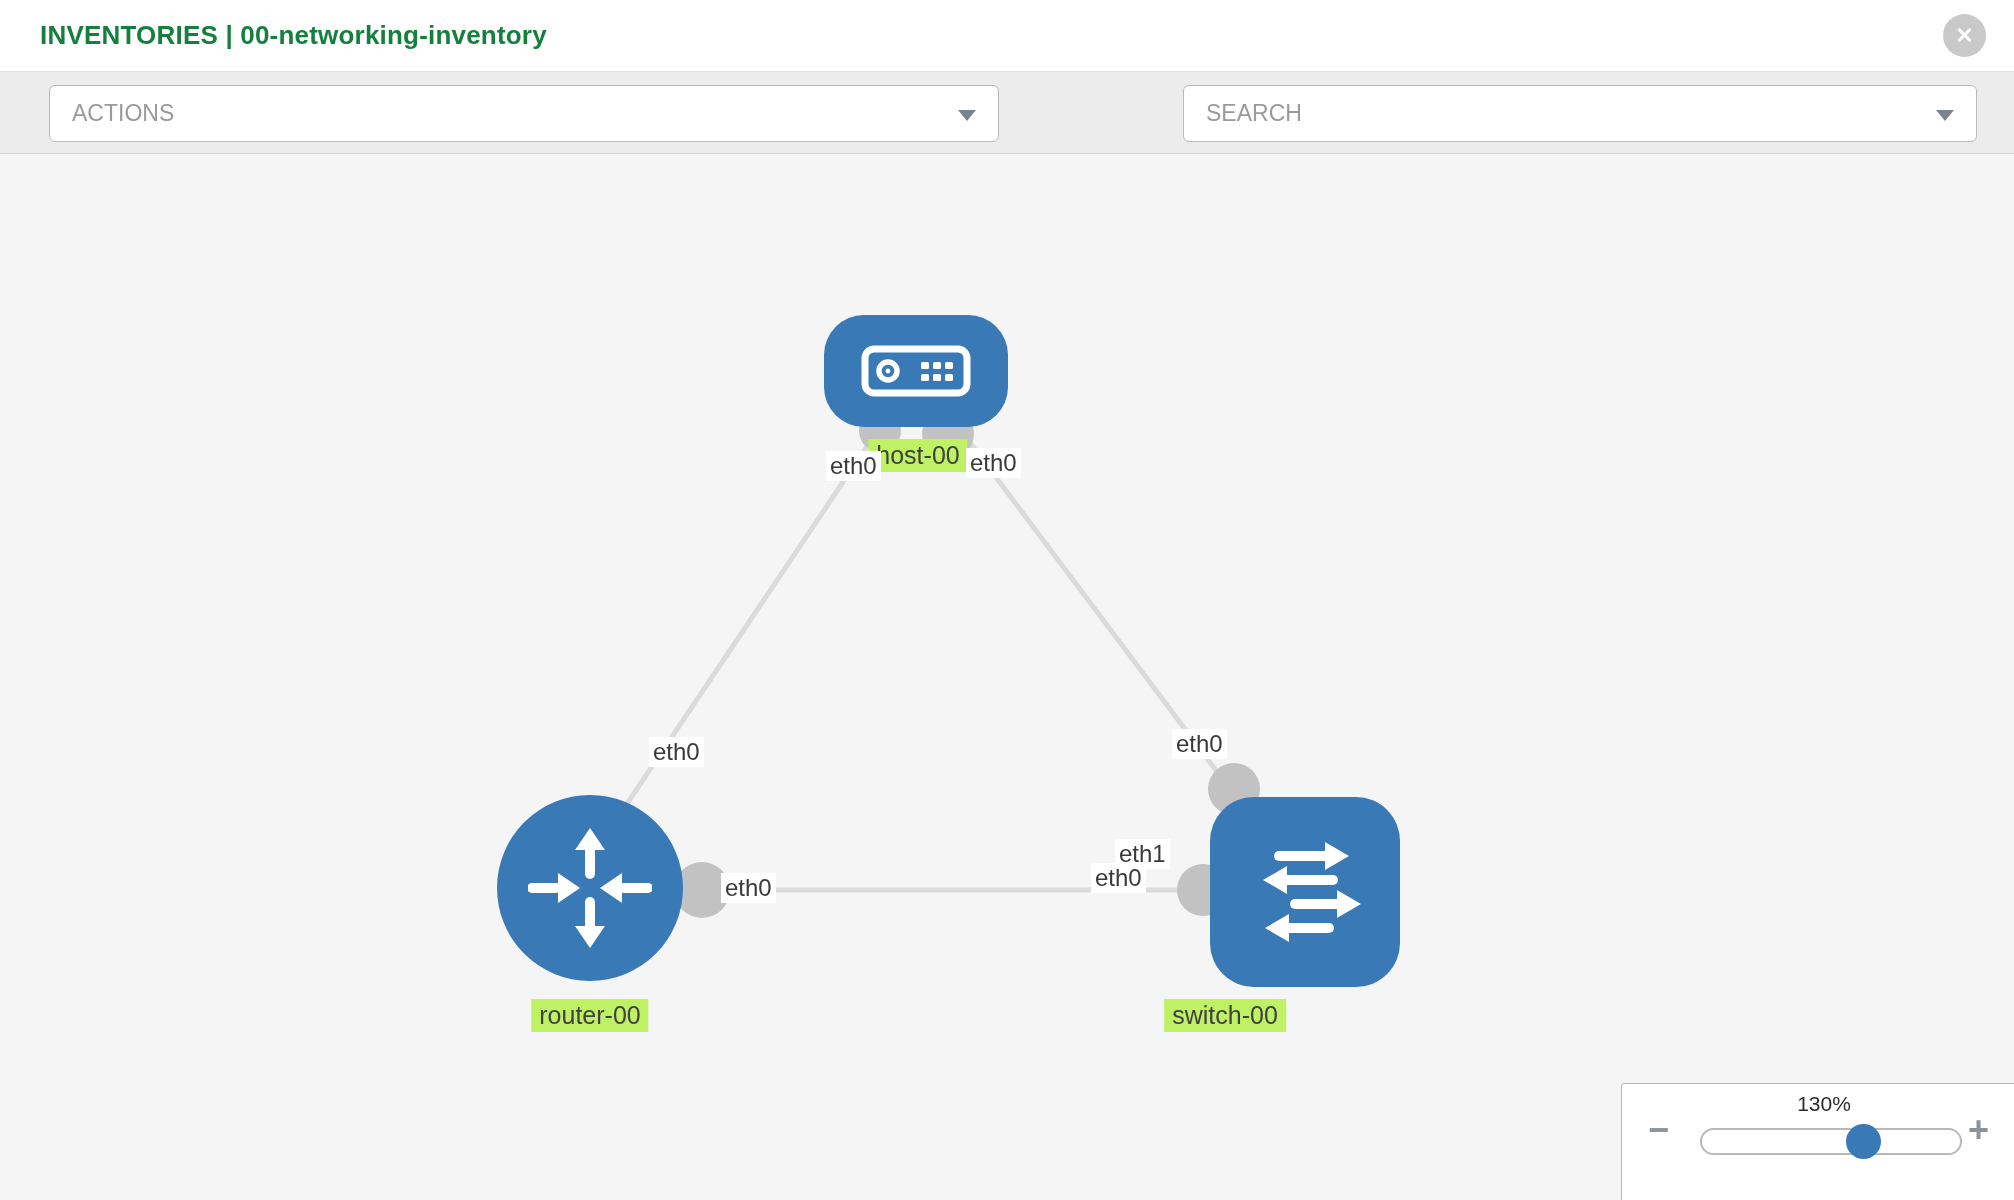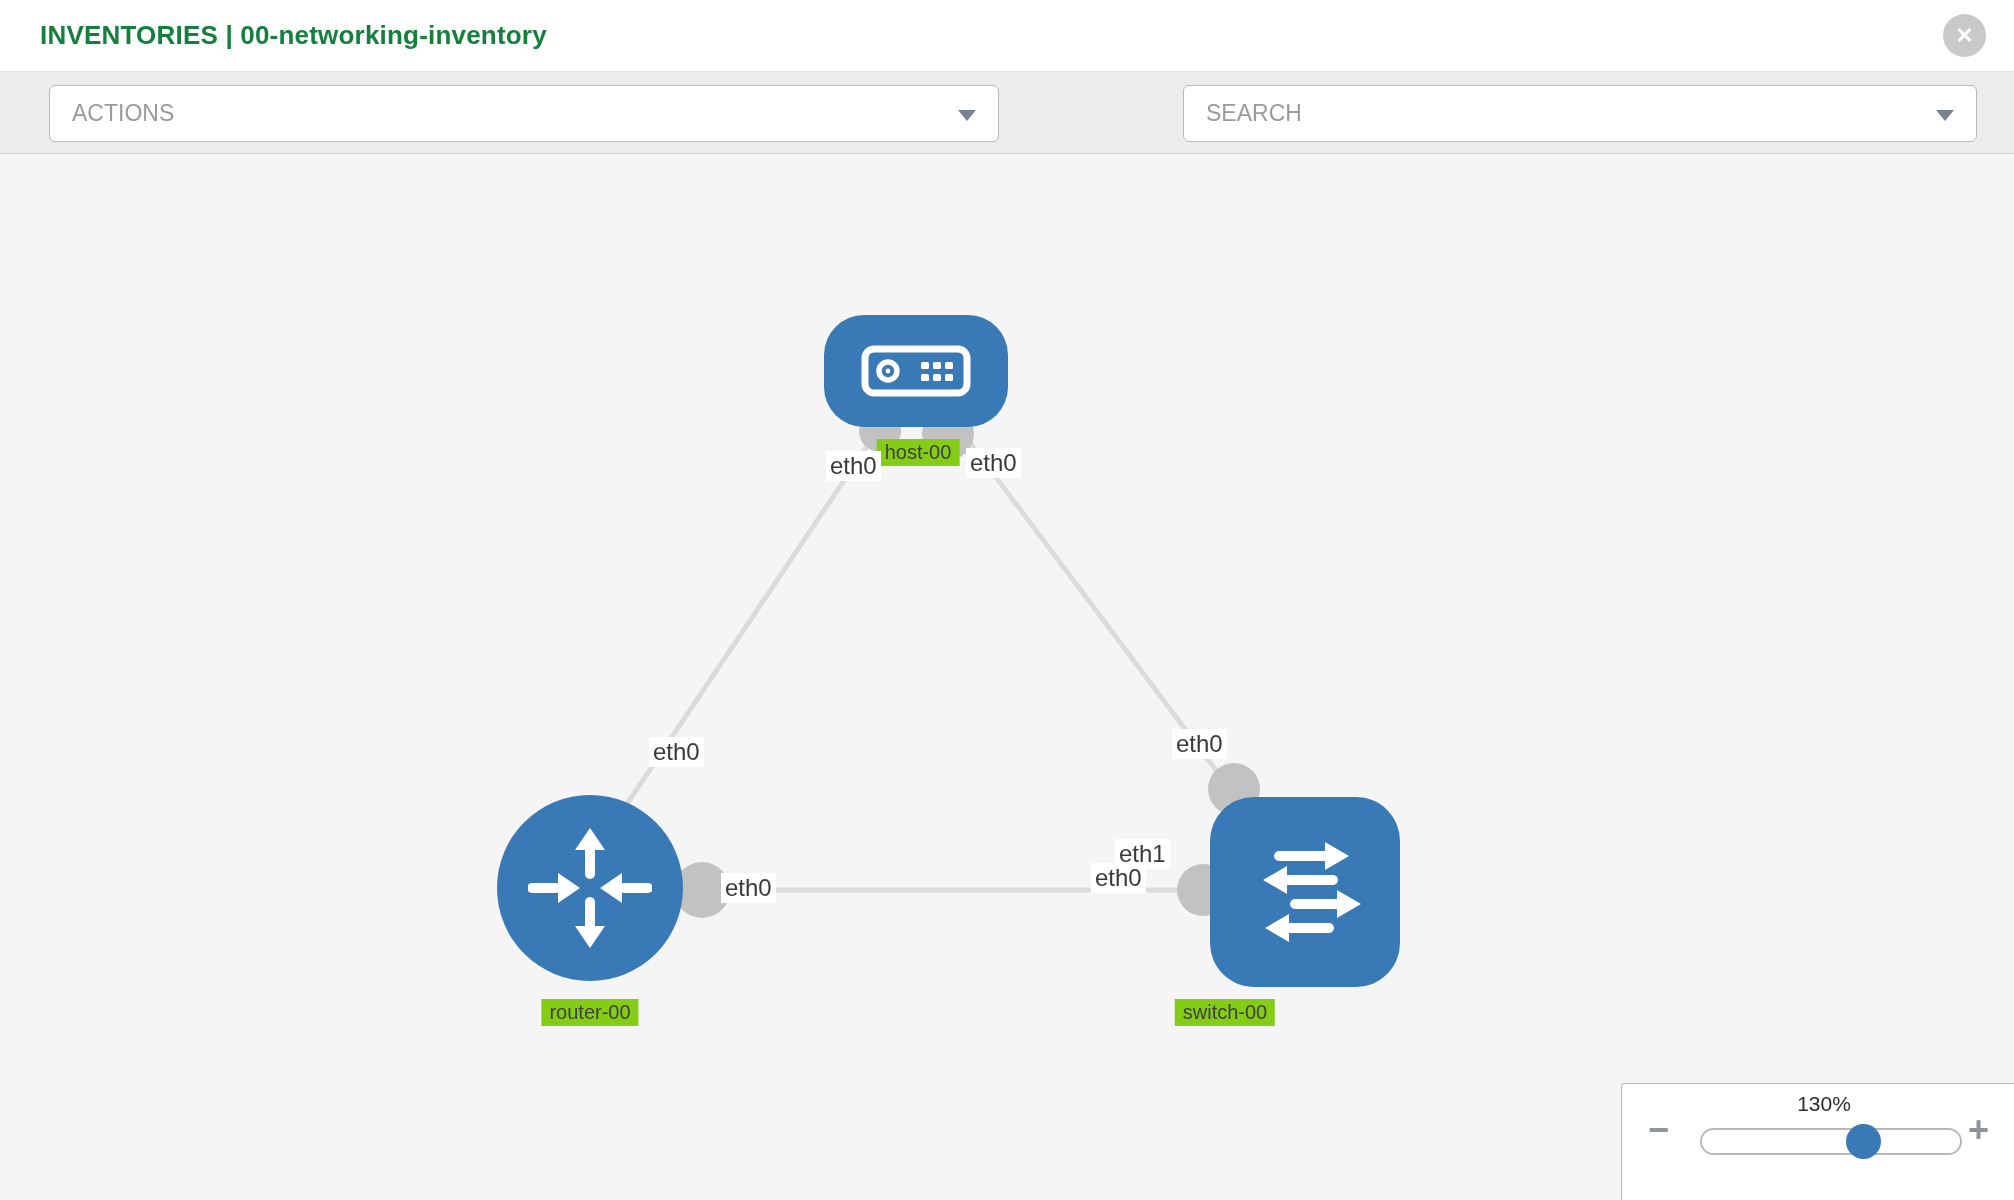--- a/index.html
+++ b/index.html
@@ -36,21 +36,21 @@
   .canvas { position:absolute; left:0; top:154px; width:2014px; height:1046px; background:#f5f5f5; }
   .canvas svg.wires { position:absolute; left:0; top:0; }
 
   .node { position:absolute; background:#3879b6; display:flex; align-items:center;
     justify-content:center; cursor:pointer; }
   .node svg { fill:none; stroke:#ffffff; }
   .node-host { left:824px; top:161px; width:184px; height:112px; border-radius:40px; }
   .node-router { left:497px; top:641px; width:186px; height:186px; border-radius:50%; }
   .node-switch { left:1210px; top:643px; width:190px; height:190px; border-radius:44px; }
 
-  .node-label { position:absolute; background:#84cc16; color:#404040; font-size:20px;
+  .node-label { position:absolute; background:#bef264; color:#404040; font-size:25px;
     padding:2px 8px; white-space:nowrap; transform:translateX(-50%); }
   .lbl-host   { left:918px;  top:285px; }
   .lbl-router { left:590px;  top:845px;text-align:center; }
   .lbl-switch { left:1225px; top:845px; }
 
   .if-label { position:absolute; background:#ffffff; color:#3a3a3a; font-size:24px;
     padding:1px 4px; white-space:nowrap; }
   .if-host-left   { left:826px;  top:297px; }
   .if-host-right  { left:966px;  top:294px; }
   .if-router-link { left:649px;  top:583px; }

